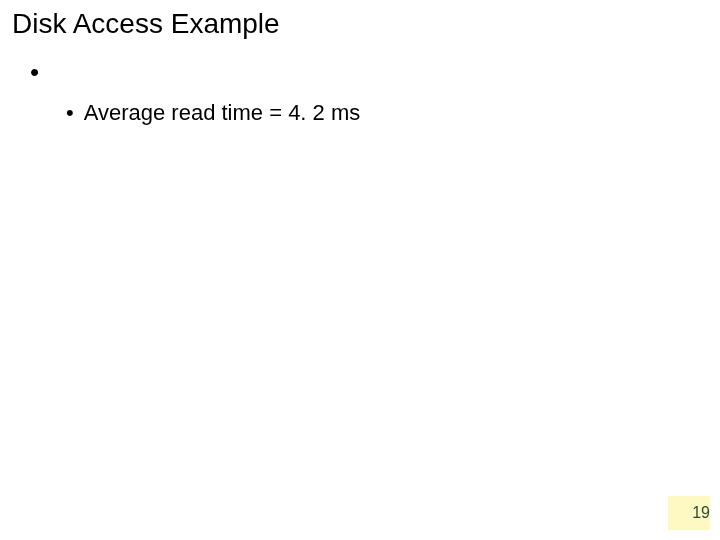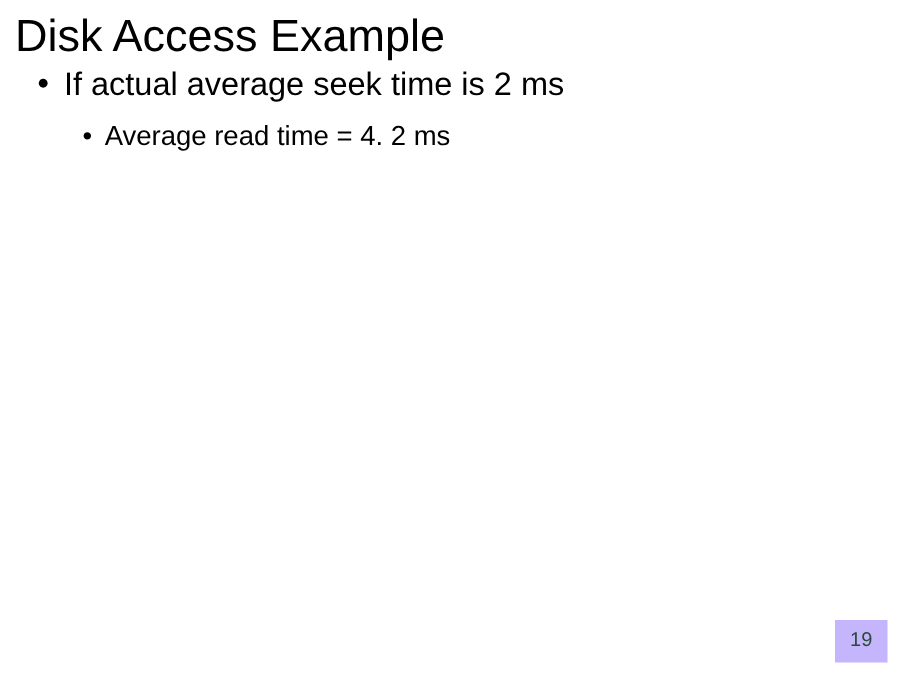--- a/index.html
+++ b/index.html
@@ -15,24 +15,24 @@
       position: relative;
       overflow: hidden;
     }
     .slide {
       width: 100%;
       height: 100%;
       padding: 8px 12px;
       position: relative;
     }
     .title {
-      font-size: 36px;
+      font-size: 28px;
       font-weight: normal;
       color: #000000;
-      margin-bottom: 2px;
+      margin-bottom: 18px;
       letter-spacing: 0px;
     }
     .bullet-l1 {
       display: flex;
       align-items: flex-start;
       margin-left: 18px;
       margin-bottom: 14px;
     }
     .bullet-l1 .dot {
       font-size: 26px;
@@ -61,37 +61,36 @@
       font-size: 22px;
       color: #000000;
       line-height: 26px;
     }
     .page-number {
       position: absolute;
       bottom: 10px;
       right: 10px;
       width: 42px;
       height: 34px;
-      background: #c4b5fd;
+      background: #fef9c3;
       display: flex;
       align-items: center;
-      justify-content: center;
+      justify-content: flex-end;
       font-size: 16px;
       color: #2a4a3a;
     }
   </style>
 </head>
 <body>
 
 <div class="slide">
   <h1 class="title">Disk Access Example</h1>
 
   <div class="bullet-l1">
     <span class="dot">•</span>
-    <span class="text">If actual average seek time is 2 ms</span>
   </div>
 
   <div class="bullet-l2">
     <span class="dot">•</span>
     <span class="text">Average read time = 4. 2 ms</span>
   </div>
 
   <div class="page-number">
     <span>19</span>
   </div>

